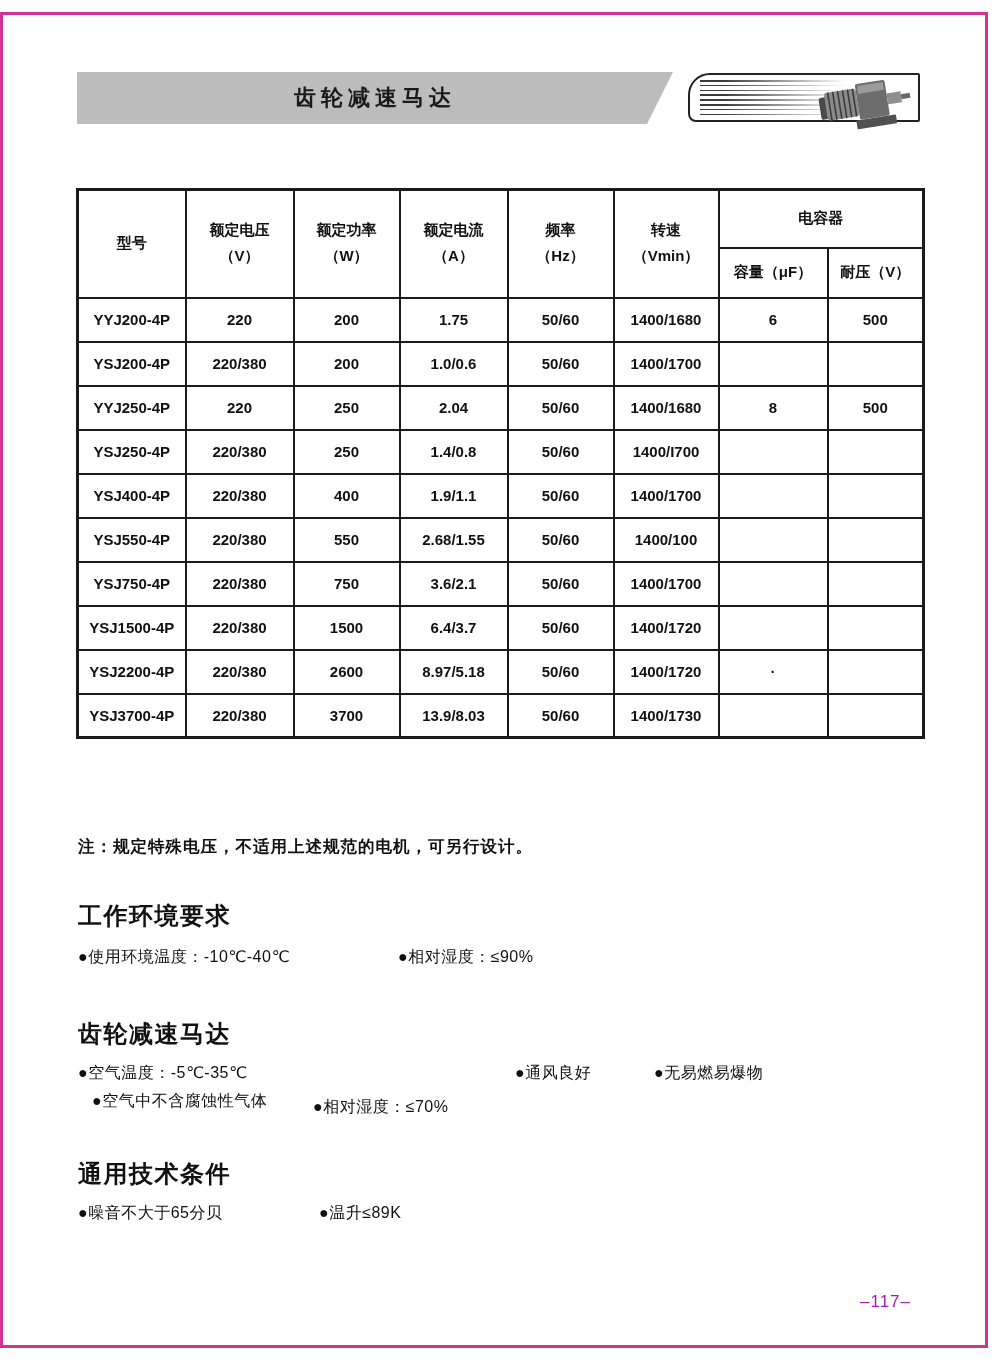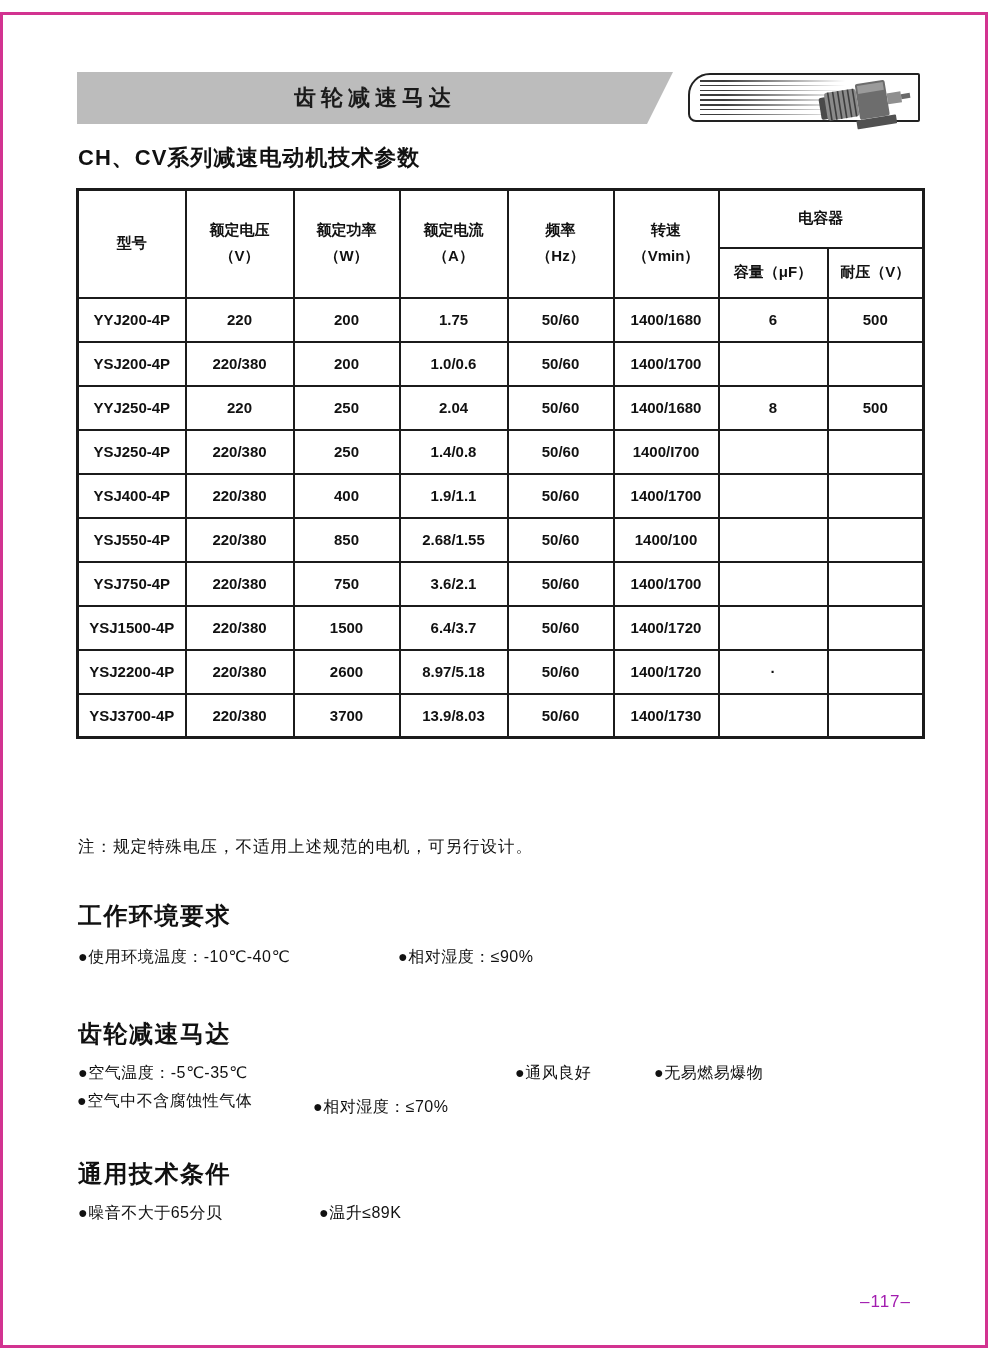--- a/index.html
+++ b/index.html
@@ -30,21 +30,21 @@
   
   .paramtable{position:absolute;left:76px;top:188px;width:846px;
               border-collapse:collapse;table-layout:fixed;border:3px solid #1b1b1b;}
   .paramtable th,.paramtable td{border:2px solid #1b1b1b;text-align:center;vertical-align:middle;
               font-weight:700;font-size:15px;color:#111;padding:0;overflow:hidden;}
   .paramtable thead tr.h1{height:58px;}
   .paramtable thead tr.h2{height:50px;}
   .paramtable tbody tr{height:44px;}
   .hl2{margin-top:7px;}
 
-  .note{position:absolute;left:78px;top:836px;font-size:16.5px;font-weight:400;letter-spacing:1px;}
+  .note{position:absolute;left:78px;top:836px;font-size:16.5px;font-weight:700;letter-spacing:1px;}
 
   .sec-h{position:absolute;left:78px;font-size:24px;font-weight:700;letter-spacing:1.5px;margin:0;}
   .bullet{position:absolute;font-size:16px;font-weight:400;white-space:nowrap;letter-spacing:0.5px;}
 
   .pagenum{position:absolute;left:860px;top:1292px;font-size:17px;letter-spacing:1px;color:#a21caf;}
 </style>
 </head>
 <body>
 
 <div class="page">
@@ -71,21 +71,20 @@
         </g>
         <rect x="42" y="8" width="30" height="36" rx="2" fill="#6d6d6d"></rect>
         <rect x="44" y="10" width="26" height="8" fill="#9b9b9b"></rect>
         <rect x="38" y="44" width="40" height="9" rx="1" fill="#515151"></rect>
         <rect x="72" y="22" width="14" height="11" fill="#8f8f8f"></rect>
         <rect x="86" y="25" width="9" height="5" fill="#6a6a6a"></rect>
       </g>
     </svg>
   </div>
 
-  <div class="doc-title">CH、CV系列减速电动机技术参数</div>
 
   <table class="paramtable">
     <colgroup>
       <col style="width:108px">
         <col style="width:108px">
         <col style="width:106px">
         <col style="width:108px">
       <col style="width:106px">
         <col style="width:105px">
         <col style="width:109px">
@@ -170,21 +169,21 @@
           <td>400</td>
           <td>1.9/1.1</td>
           <td>50/60</td>
           <td>1400/1700</td>
           <td></td>
           <td></td>
         </tr>
         <tr>
           <td>YSJ550-4P</td>
           <td>220/380</td>
-          <td>850</td>
+          <td>550</td>
           <td>2.68/1.55</td>
           <td>50/60</td>
           <td>1400/100</td>
           <td></td>
           <td></td>
         </tr>
         <tr>
           <td>YSJ750-4P</td>
           <td>220/380</td>
           <td>750</td>
@@ -231,21 +230,21 @@
 
   <h2 class="sec-h" style="top:900px">工作环境要求</h2>
   <span class="bullet" style="top:947px;left:78px">●使用环境温度：-10℃-40℃</span>
   <span class="bullet" style="top:947px;left:398px">●相对湿度：≤90%</span>
 
   <h2 class="sec-h" style="top:1018px">齿轮减速马达</h2>
   <span class="bullet" style="top:1063px;left:78px">●空气温度：-5℃-35℃</span>
   <span class="bullet" style="top:1097px;left:313px">●相对湿度：≤70%</span>
   <span class="bullet" style="top:1063px;left:515px">●通风良好</span>
   <span class="bullet" style="top:1063px;left:654px">●无易燃易爆物</span>
-  <span class="bullet" style="top:1091px;left:77px">●空气中不含腐蚀性气体</span>
+  <span class="bullet" style="top:1091px;left:92px">●空气中不含腐蚀性气体</span>
 
   <h2 class="sec-h" style="top:1158px">通用技术条件</h2>
   <span class="bullet" style="top:1203px;left:78px">●噪音不大于65分贝</span>
   <span class="bullet" style="top:1203px;left:319px">●温升≤89K</span>
 
   <div class="pagenum">–117–</div>
 
 </div>
 
 </body></html>

